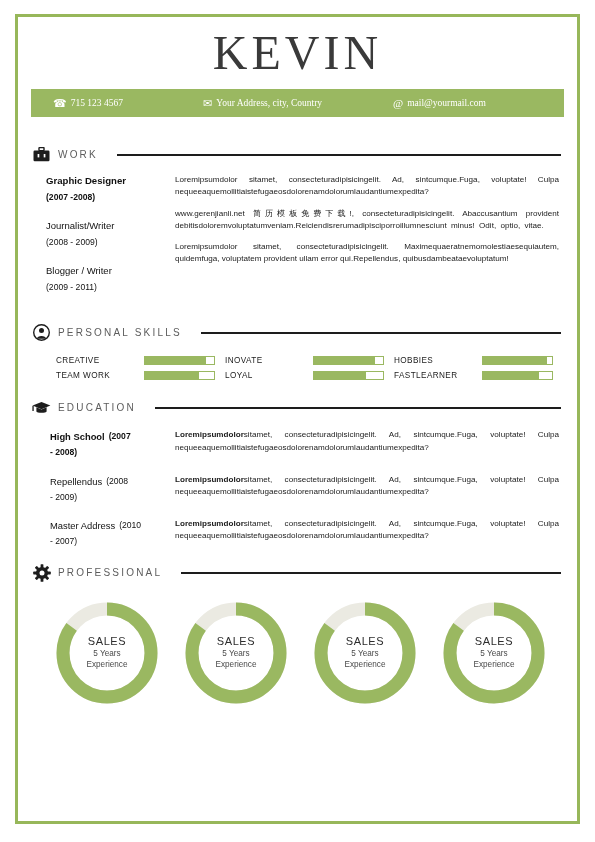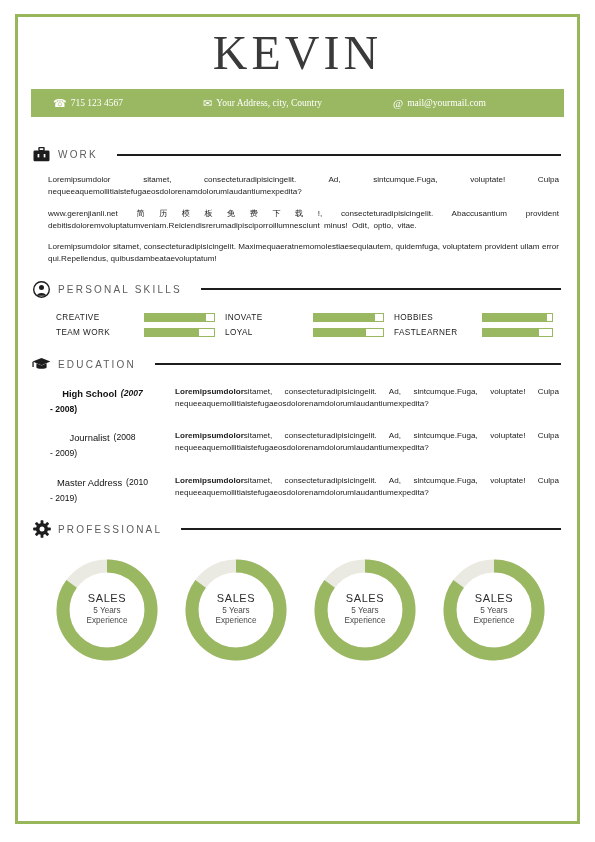--- a/index.html
+++ b/index.html
@@ -153,30 +153,30 @@
   }
 
   
   .edu-rows { padding-top:8px; }
   .edu-row { display:flex; align-items:flex-start; margin-bottom:13px; }
   .edu-left {
     width:127px; flex:0 0 127px;
     padding-left:18px; padding-right:4px;
   }
   .edu-name-line {
-    display:flex; justify-content:center; gap:4px;
+    display:flex; justify-content:flex-start; gap:4px;
   }
   .edu-name {
     font-size:9.4px; color:#111; line-height:1.6;
   }
   .edu-name.bold { font-weight:bold; }
   .edu-date {
     font-size:8.6px; color:#111; line-height:1.7;
   }
-  .edu-date.bold { font-weight:bold;font-style:italic; }
+  .edu-date.bold { font-weight:bold; }
   .edu-date2 {
     font-size:8.6px; color:#111; line-height:1.9;
   }
   .edu-date2.bold { font-weight:bold; }
 
   
   .donuts {
     display:flex;
     justify-content:space-between;
     padding:14px 16px 0 22px;
@@ -240,20 +240,34 @@
             <rect x="0.5" y="3.6" width="16" height="10.6" rx="1.2" fill="#1d1d1d"></rect>
             <rect x="4.6" y="7" width="1.7" height="3.4" fill="#ffffff"></rect>
             <rect x="10.7" y="7" width="1.7" height="3.4" fill="#ffffff"></rect>
           </svg>
         </span>
         <span class="sec-title">WORK</span>
         <span class="sec-rule"></span>
       </div>
 
       <div class="row work-body">
+        <div class="left-col">
+          <div class="work-left-item">
+            <div class="job-title bold">Graphic Designer</div>
+            <div class="job-date bold">(2007 -2008)</div>
+          </div>
+          <div class="work-left-item">
+            <div class="job-title">Journalist/Writer</div>
+            <div class="job-date">(2008 - 2009)</div>
+          </div>
+          <div class="work-left-item">
+            <div class="job-title">Blogger / Writer</div>
+            <div class="job-date">(2009 - 2011)</div>
+          </div>
+        </div>
         <div class="right-col">
           <div class="para">Loremipsumdolor sitamet, consecteturadipisicingelit. Ad, sintcumque.Fuga, voluptate! Culpa nequeeaquemollitiaistefugaeosdolorenamdolorumlaudantiumexpedita?</div>
           <div class="para loose">www.gerenjianli.net  简历模板免费下载!,  consecteturadipisicingelit.  Abaccusantium provident debitisdoloremvoluptatumveniam.Reiciendisrerumadipisciporroillumnesciunt minus! Odit, optio, vitae.</div>
           <div class="para">Loremipsumdolor                    sitamet,                    consecteturadipisicingelit. Maximequaeratnemomolestiaesequiautem,  quidemfuga, voluptatem provident ullam error qui.Repellendus, quibusdambeataevoluptatum!</div>
         </div>
       </div>
 
       <div class="section-head">
         <span class="sec-icon">
           <svg width="17" height="17" viewBox="0 0 17 17" aria-hidden="true">
@@ -327,37 +341,37 @@
             <div class="edu-date2 bold">- 2008)</div>
           </div>
           <div class="right-col">
             <div class="para"><span class="b">Loremipsumdolor</span><span>sitamet, consecteturadipisicingelit. Ad, sintcumque.Fuga, voluptate! Culpa nequeeaquemollitiaistefugaeosdolorenamdolorumlaudantiumexpedita?</span></div>
           </div>
         </div>
 
         <div class="edu-row">
           <div class="edu-left">
             <div class="edu-name-line">
-              <span class="edu-name">Journalist</span>
+              <span class="edu-name">Repellendus</span>
               <span class="edu-date">(2008</span>
             </div>
             <div class="edu-date2">- 2009)</div>
           </div>
           <div class="right-col">
             <div class="para"><span class="b">Loremipsumdolor</span><span>sitamet, consecteturadipisicingelit. Ad, sintcumque.Fuga, voluptate! Culpa nequeeaquemollitiaistefugaeosdolorenamdolorumlaudantiumexpedita?</span></div>
           </div>
         </div>
 
         <div class="edu-row">
           <div class="edu-left">
             <div class="edu-name-line">
               <span class="edu-name">Master Address</span>
               <span class="edu-date">(2010</span>
             </div>
-            <div class="edu-date2">- 2019)</div>
+            <div class="edu-date2">- 2007)</div>
           </div>
           <div class="right-col">
             <div class="para"><span class="b">Loremipsumdolor</span><span>sitamet, consecteturadipisicingelit. Ad, sintcumque.Fuga, voluptate! Culpa nequeeaquemollitiaistefugaeosdolorenamdolorumlaudantiumexpedita?</span></div>
           </div>
         </div>
       </div>
 
       <div class="section-head">
         <span class="sec-icon">
           <svg width="18" height="18" viewBox="0 0 18 18" aria-hidden="true">

